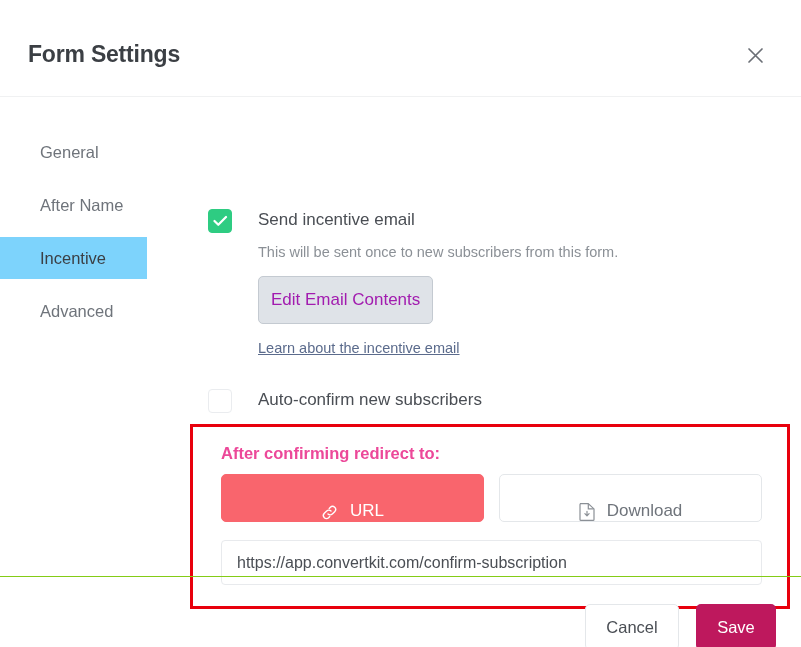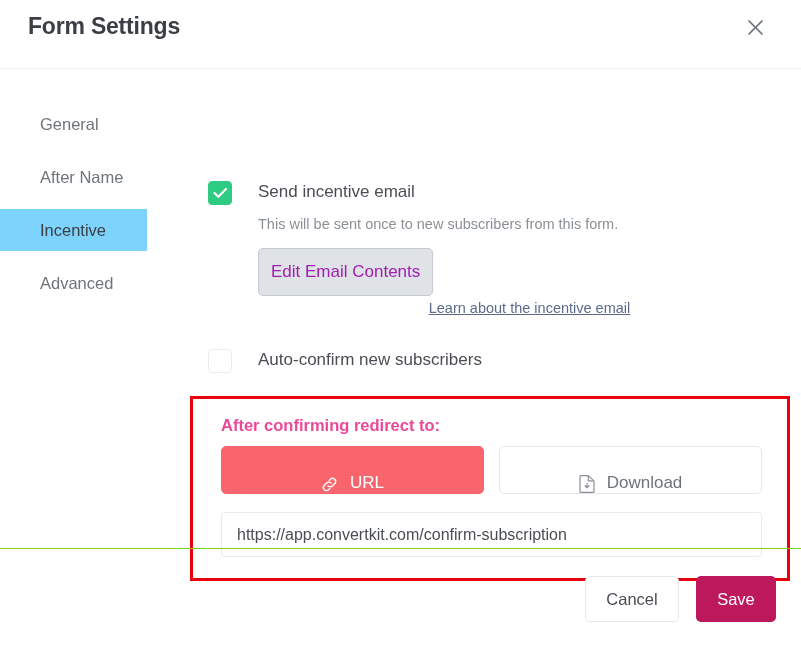--- a/index.html
+++ b/index.html
@@ -18,20 +18,21 @@
     height: 647px;
     background: #ffffff;
     overflow: hidden;
   }
 
   
   .modal-header {
     position: relative;
     height: 69px;
     border-bottom: 1px solid #f0f1f2;
+    margin-top: 28px;
   }
   .modal-title {
     position: absolute;
     left: 28px;
     top: 13px;
     font-size: 23px;
     font-weight: 600;
     color: #3b3f44;
     letter-spacing: -0.2px;
   }
@@ -141,26 +142,25 @@
     border-radius: 5px;
     font-size: 17px;
     color: #a21caf;
     cursor: pointer;
     font-family: "Liberation Sans", sans-serif;
   }
 
   .learn-link {
     display: block;
     margin-left: 50px;
-    margin-top: 4px;
+    margin-top: 16px;
     font-size: 14.5px;
     color: #5b6b8c;
     text-decoration: underline;
     cursor: pointer;
-    text-align: center;
   }
 
   
   .highlight-box {
     position: absolute;
     left: -18px;
     top: 327px;
     width: 600px;
     height: 185px;
     border: 3px solid #e8000c;

